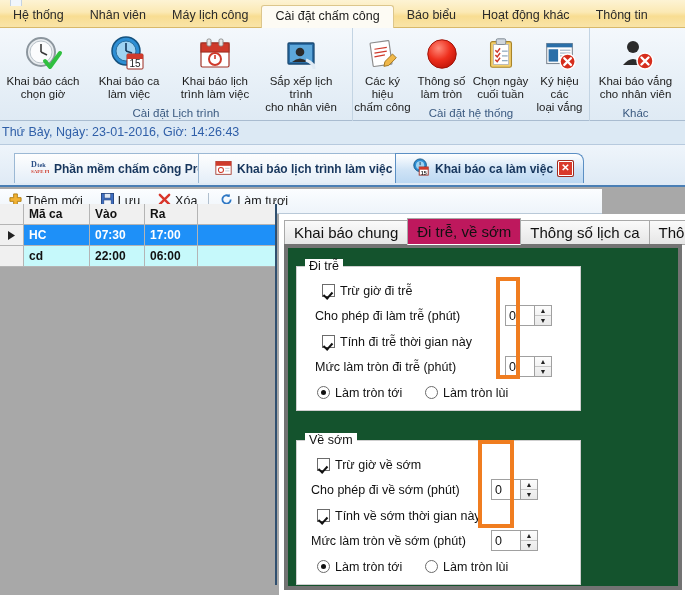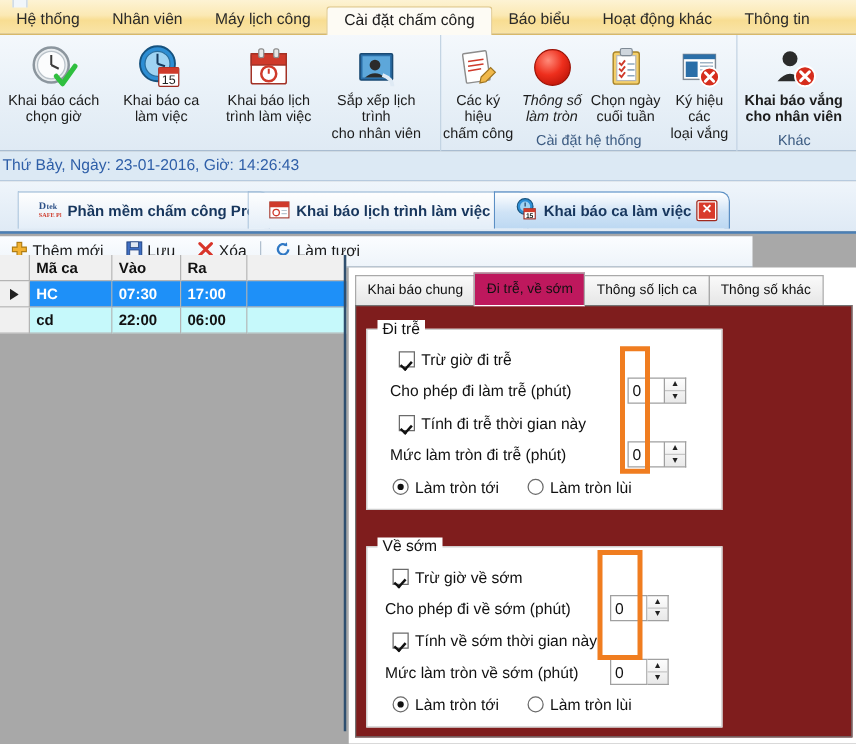--- a/index.html
+++ b/index.html
@@ -172,34 +172,34 @@
   .rightpane {
     position: absolute; left: 279px; top: 214px; width: 406px; height: 381px;
     background: #ffffff;
     box-sizing: border-box;
   }
   .ptabs {
     position: absolute; left: 5px; top: 5px; height: 26px;
     display: flex; align-items: flex-end;
   }
   .ptab {
-    font-size: 11px; color: #111;
+    font-size: 15px; color: #111;
     padding: 4px 9px 5px 9px; height: 25px; box-sizing: border-box;
     background: linear-gradient(to bottom,#fafafa 0%, #e6e6e6 100%);
     border: 1px solid #a9a9a9;
     border-bottom: 1px solid #a9a9a9;
     margin-right: -1px; white-space: nowrap; line-height: 15px;
   }
   .ptab.sel {
     background: #be185d; height: 27px; border-bottom-color: #ffffff;
     padding-top: 5px; z-index: 3;
   }
   .tabbody {
     position: absolute; left: 5px; top: 30px; width: 398px; height: 346px;
-    border: 1px solid #737373; background: #7f1d1d; box-sizing: border-box;
+    border: 4px solid #737373; background: #14532d; box-sizing: border-box;
   }
   .gbox {
     position: absolute; border: 1px solid #cfcfcf; box-sizing: border-box;
     background: #fff;
   }
   .gbox-title {
     position: absolute; left: 8px; top: -8px; background: #fff;
     padding: 0 4px; font-size: 12.5px; color: #111;
   }
   .row { position: absolute; display: flex; align-items: flex-start; }
@@ -318,39 +318,40 @@
               <rect x="9" y="11" width="22" height="17" fill="#5da7da"></rect>
               <circle cx="19" cy="18" r="4.3" fill="#2b2b2b"></circle>
               <path d="M11 28 q8 -7 16 0 z" fill="#2b2b2b"></path>
               <path d="M25 26 q8 3 8 9" stroke="#dfeaf4" stroke-width="3" fill="none"></path>
             </svg>
           </div>
           <div class="cap">Sắp xếp lịch trình
 cho nhân viên</div>
         </div>
       </div>
+      <div class="rgroup-label">Cài đặt Lịch trình</div>
     </div>
 
     <div class="rgroup" style="left:352px; width:237px;">
       <div class="rgroup-items">
         <div class="rbtn" style="width:59px;">
           <div class="glyph">
             <svg width="38" height="38" viewBox="0 0 40 40">
               <rect x="8" y="7" width="20" height="25" rx="1" fill="#fff" stroke="#8c8c8c" stroke-width="1.2" transform="rotate(-8 18 20)"></rect>
               <line x1="11" y1="15" x2="24" y2="13" stroke="#cf3a2b" stroke-width="1.3"></line>
               <line x1="11" y1="19" x2="24" y2="17" stroke="#cf3a2b" stroke-width="1.3"></line>
               <line x1="11" y1="23" x2="22" y2="21" stroke="#cf3a2b" stroke-width="1.3"></line>
               <path d="M22 28 l8 -8 l4 4 l-8 8 l-5 1 z" fill="#f0b84a" stroke="#a07520" stroke-width="1"></path>
             </svg>
           </div>
           <div class="cap">Các ký hiệu
 chấm công</div>
         </div>
 
-        <div class="rbtn" style="width:59px;font-style:italic;">
+        <div class="rbtn" style="width:59px;">
           <div class="glyph">
             <svg width="38" height="38" viewBox="0 0 40 40">
               <defs>
                 <radialGradient id="rg" cx="38%" cy="30%" r="75%">
                   <stop offset="0%" stop-color="#ff8b7a"></stop>
                   <stop offset="55%" stop-color="#ee2f1d"></stop>
                   <stop offset="100%" stop-color="#c01508"></stop>
                 </radialGradient>
               </defs>
               <circle cx="20" cy="20" r="15" fill="url(#rg)" stroke="#9c1105" stroke-width="1"></circle>
@@ -392,21 +393,21 @@
             </svg>
           </div>
           <div class="cap">Ký hiệu các
 loại vắng</div>
         </div>
       </div>
       <div class="rgroup-label">Cài đặt hệ thống</div>
     </div>
 
     <div class="rgroup" style="left:589px; width:92px;">
-      <div class="rgroup-items" style="font-weight:bold;">
+      <div class="rgroup-items" style="justify-content:center;">
         <div class="rbtn" style="width:90px;">
           <div class="glyph">
             <svg width="40" height="40" viewBox="0 0 40 40">
               <circle cx="17" cy="13" r="6" fill="#2b2b2b"></circle>
               <path d="M7 31 q10 -12 20 0 z" fill="#2b2b2b"></path>
               <circle cx="29" cy="27" r="8" fill="#d62d1c" stroke="#fff" stroke-width="1.5"></circle>
               <path d="M25.5 23.5 l7 7 M32.5 23.5 l-7 7" stroke="#fff" stroke-width="2.4" stroke-linecap="round"></path>
             </svg>
           </div>
           <div class="cap">Khai báo vắng

